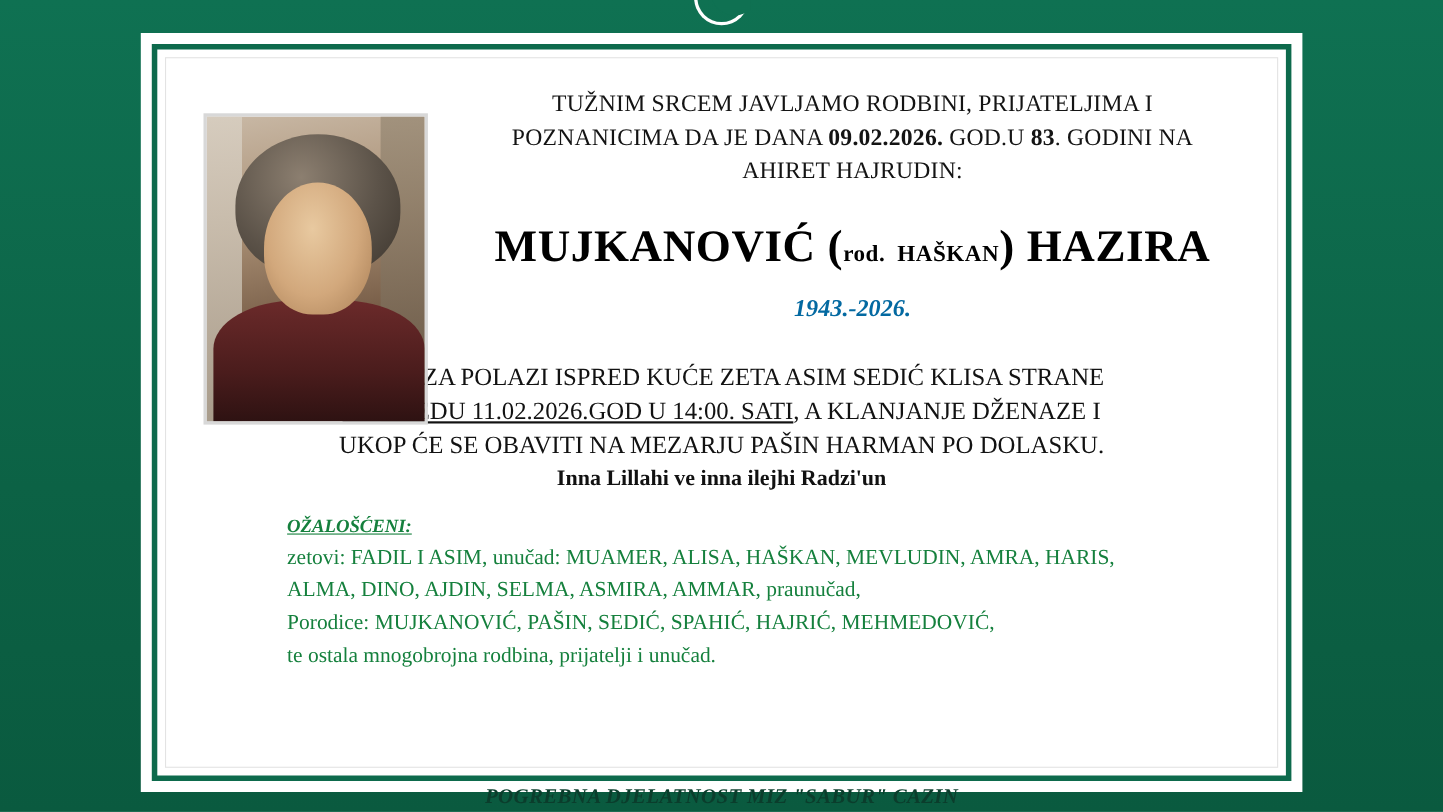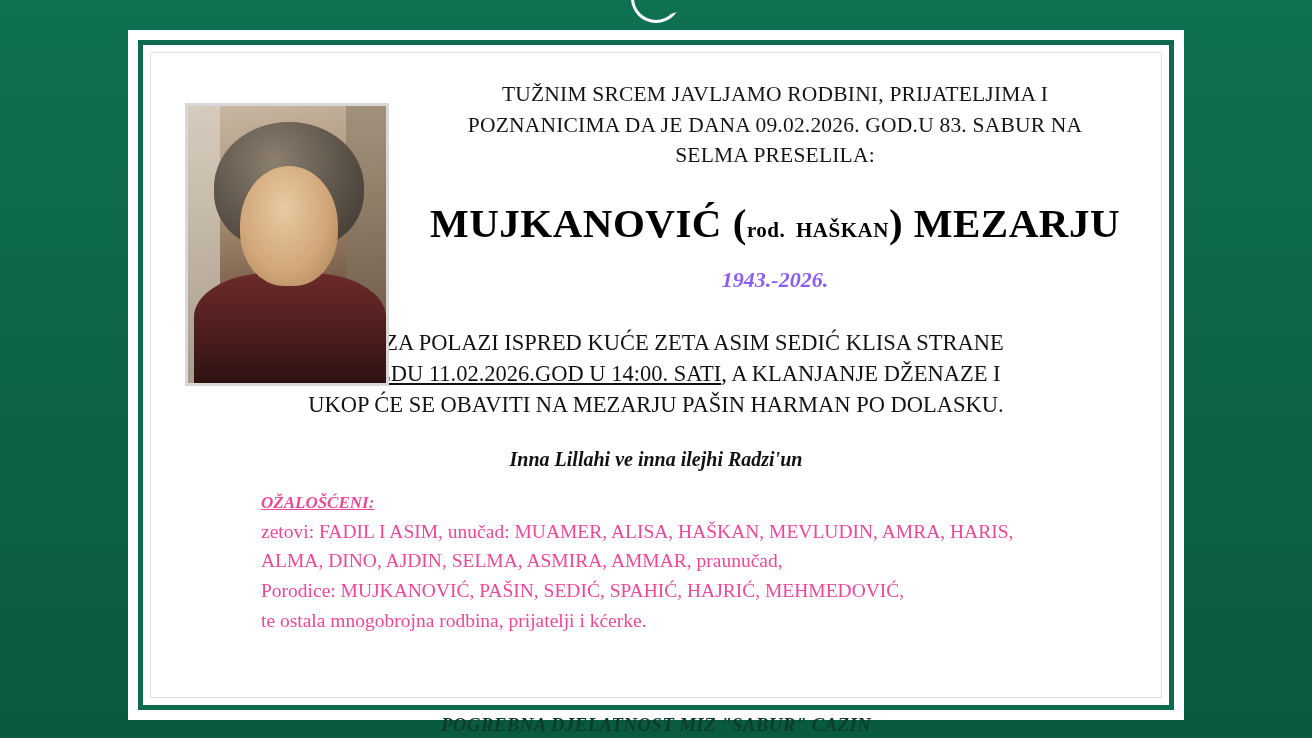--- a/index.html
+++ b/index.html
@@ -118,21 +118,21 @@
 
   .header-text {
     margin-left: 238px;
     text-align: center;
     font-size: 21.5px;
     line-height: 1.42;
     letter-spacing: .2px;
     color: #141414;
     padding-top: 8px;
   }
-  .header-text b { font-weight: 400; }
+  .header-text b { font-weight: 700; }
 
   .name {
     margin-left: 238px;
     text-align: center;
     font-size: 41px;
     font-weight: 700;
     letter-spacing: .5px;
     margin-top: 28px;
     color: #000;
     white-space: nowrap;
@@ -141,46 +141,45 @@
     font-size: 21px;
     font-weight: 700;
   }
   .years {
     margin-left: 238px;
     text-align: center;
     font-size: 22px;
     font-style: italic;
     font-weight: 700;
     margin-top: 20px;
-    color: #8b5cf6;
+    color: #0369a1;
   }
 
   .funeral {
     margin-top: 34px;
     text-align: center;
     font-size: 22.5px;
     line-height: 1.38;
     color: #121212;
   }
   .funeral .u { text-decoration: underline; }
 
   .dua {
     text-align: center;
     font-size: 20px;
-    font-style: italic;
-    font-weight: 700;
-    margin-top: 28px;
+    font-weight: 700;
+    margin-top: 4px;
     color: #111;
   }
 
   .mourners {
     margin-top: 22px;
     padding-left: 86px;
     padding-right: 40px;
-    color: #ec4899;
+    color: #15803d;
   }
   .mourners-title {
     font-size: 17px;
     font-weight: 700;
     font-style: italic;
     text-decoration: underline;
     margin-bottom: 4px;
   }
   .mourners-line {
     font-size: 19.5px;
@@ -214,42 +213,42 @@
         <div class="photo">
           <div class="bg-left"></div>
           <div class="bg-right"></div>
           <div class="body"></div>
           <div class="headscarf"></div>
           <div class="face"></div>
         </div>
 
         <div class="header-text">
           <div>TUŽNIM SRCEM JAVLJAMO RODBINI, PRIJATELJIMA I</div>
-          <div><span>POZNANICIMA DA JE DANA </span><b>09.02.2026.</b><span> GOD.U </span><b>83</b><span>. SABUR  NA</span></div>
-          <div>SELMA PRESELILA:</div>
-        </div>
-
-        <div class="name"><span>MUJKANOVIĆ</span> (<span class="nee">rod.</span> <span class="nee">HAŠKAN</span>) <span>MEZARJU</span></div>
+          <div><span>POZNANICIMA DA JE DANA </span><b>09.02.2026.</b><span> GOD.U </span><b>83</b><span>. GODINI  NA</span></div>
+          <div>AHIRET HAJRUDIN:</div>
+        </div>
+
+        <div class="name"><span>MUJKANOVIĆ</span> (<span class="nee">rod.</span> <span class="nee">HAŠKAN</span>) <span>HAZIRA</span></div>
 
         <div class="years">1943.-2026.</div>
 
         <div class="funeral">
           <div>DŽENAZA POLAZI ISPRED KUĆE ZETA ASIM SEDIĆ KLISA STRANE</div>
           <div><span class="u">U SRIJEDU 11.02.2026.GOD U 14:00. SATI</span><span>, A KLANJANJE DŽENAZE I</span></div>
           <div>UKOP ĆE SE OBAVITI NA MEZARJU PAŠIN HARMAN PO DOLASKU.</div>
         </div>
 
         <div class="dua">Inna Lillahi ve inna ilejhi Radzi'un</div>
 
         <div class="mourners">
           <div class="mourners-title">OŽALOŠĆENI:</div>
           <div class="mourners-line">zetovi: FADIL I ASIM, unučad: MUAMER, ALISA, HAŠKAN, MEVLUDIN, AMRA, HARIS,</div>
           <div class="mourners-line">ALMA, DINO, AJDIN, SELMA, ASMIRA, AMMAR, praunučad,</div>
           <div class="mourners-line">Porodice: MUJKANOVIĆ, PAŠIN, SEDIĆ, SPAHIĆ, HAJRIĆ, MEHMEDOVIĆ,</div>
-          <div class="mourners-line sm">te ostala mnogobrojna rodbina, prijatelji i kćerke.</div>
+          <div class="mourners-line sm">te ostala mnogobrojna rodbina, prijatelji i unučad.</div>
         </div>
 
       </div>
     </div>
   </div>
 
   <div class="footer">POGREBNA DJELATNOST MIZ "SABUR" CAZIN</div>
 
 </div>
 

